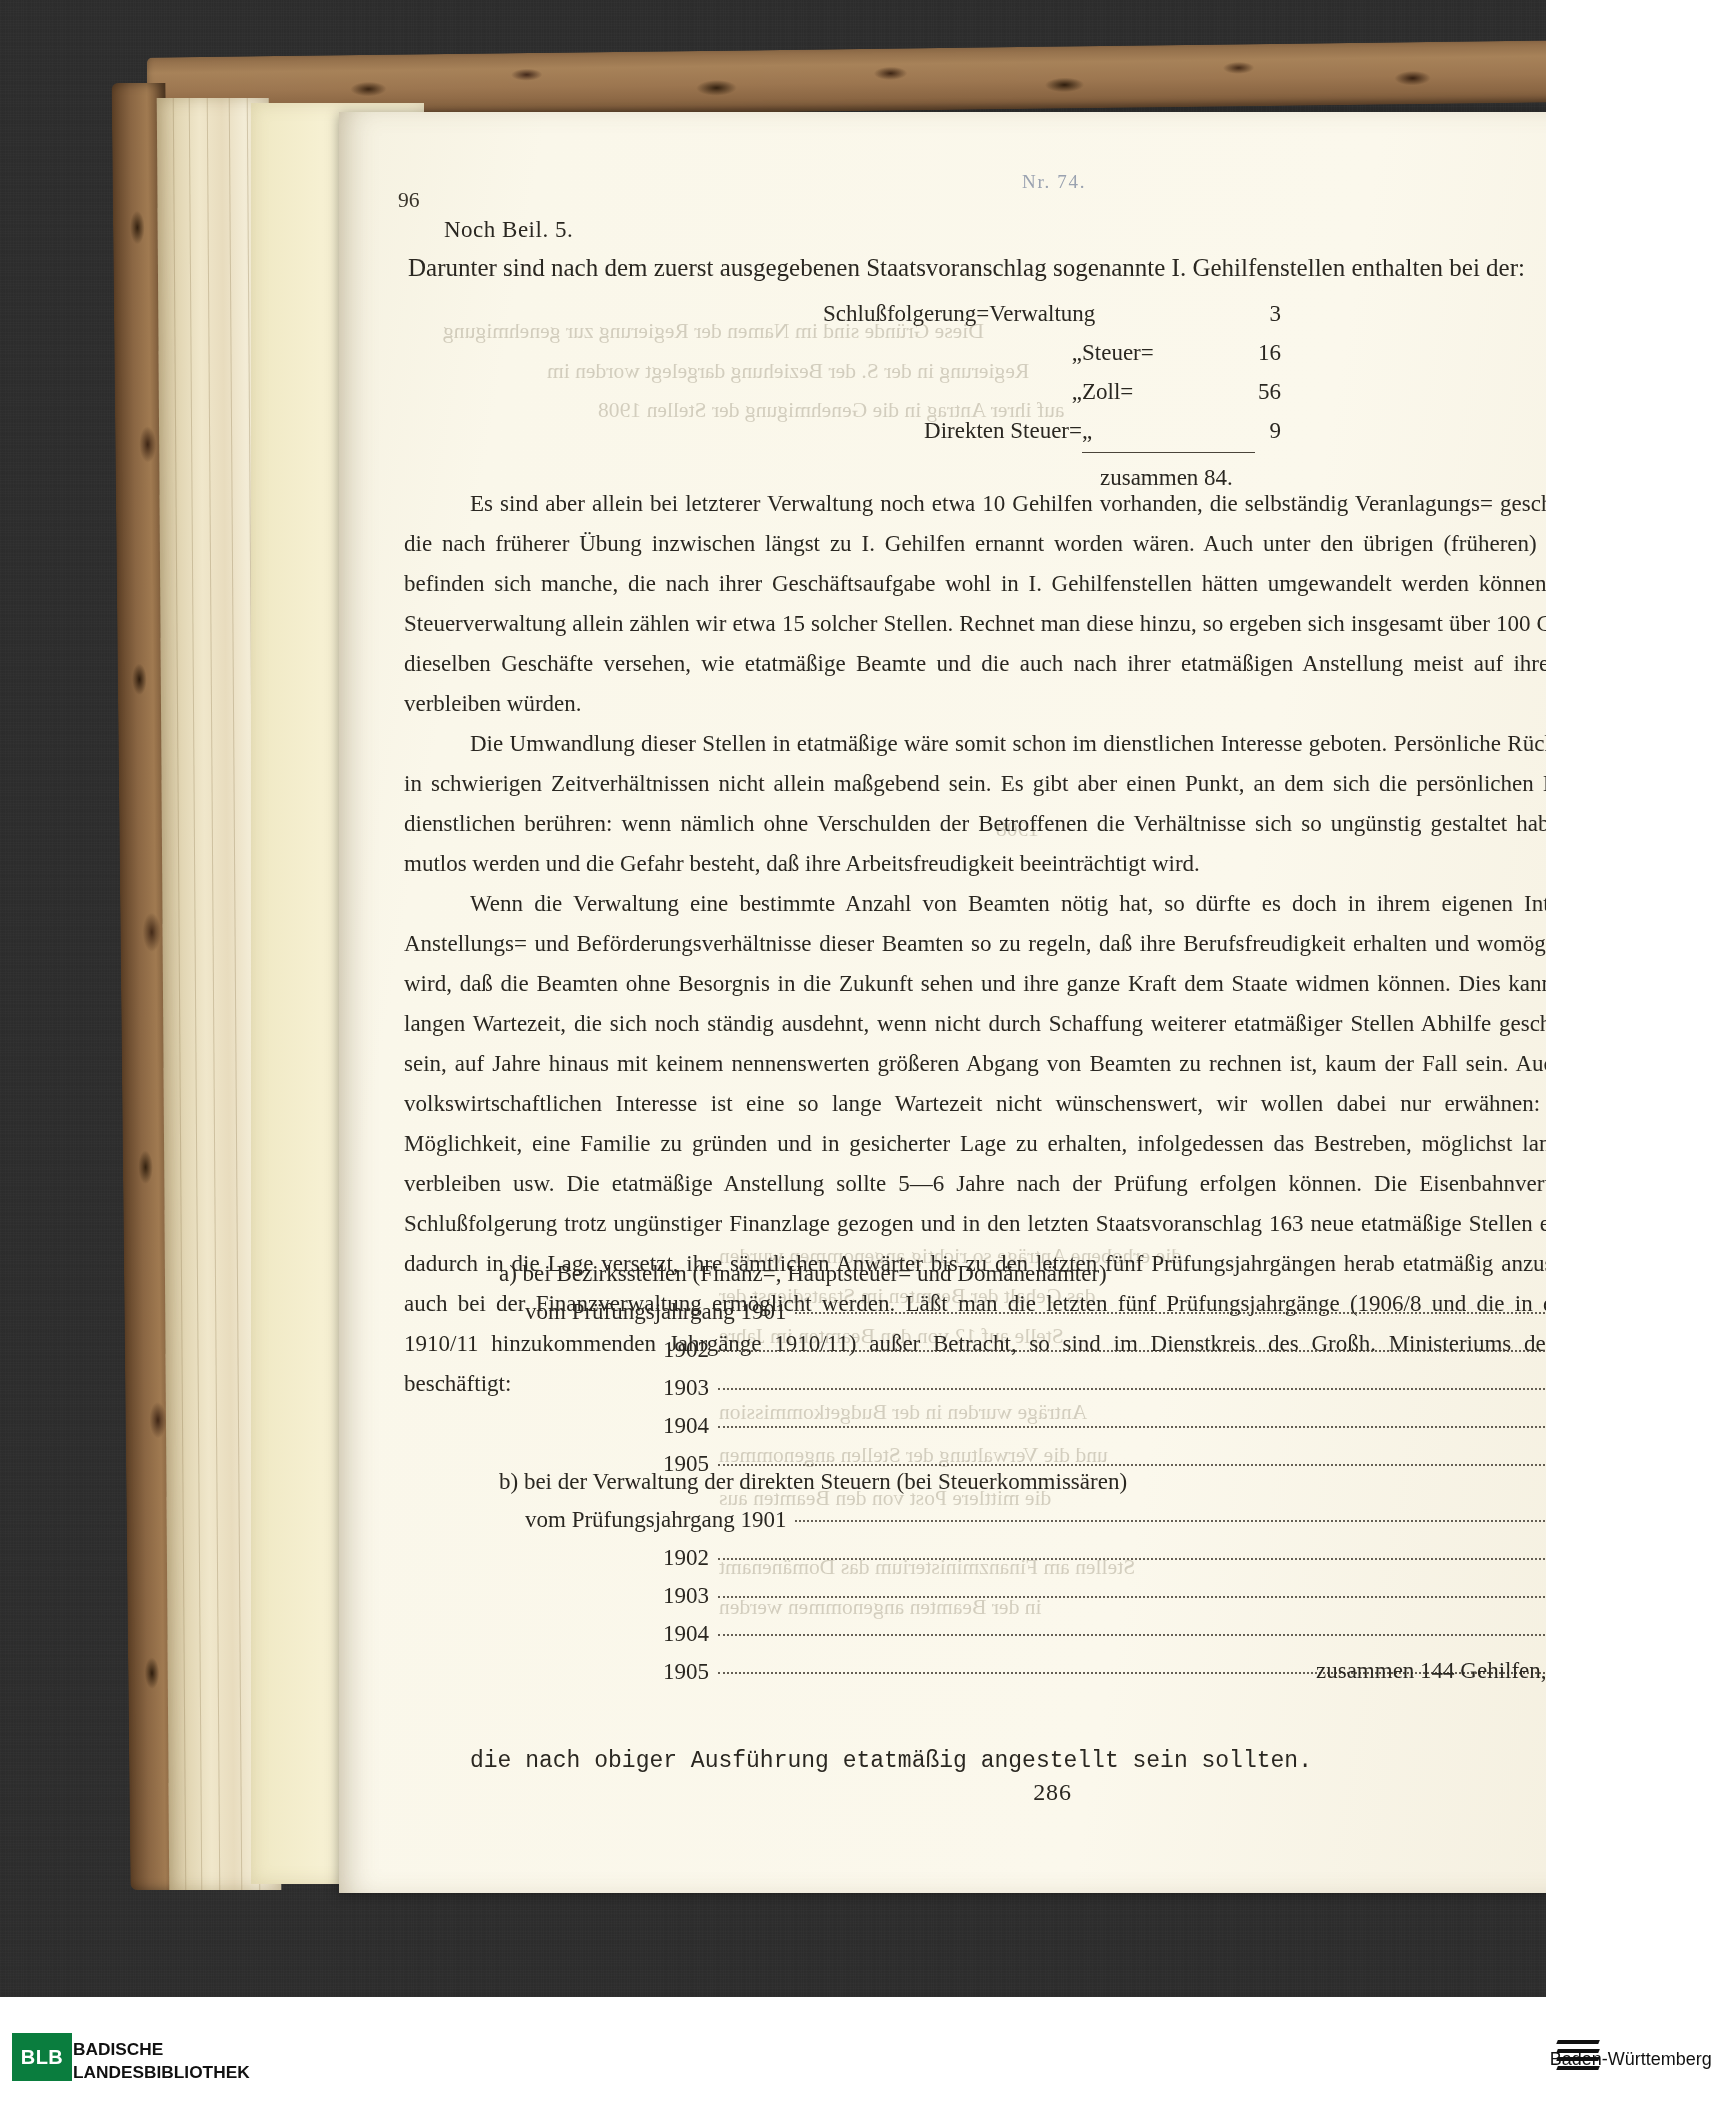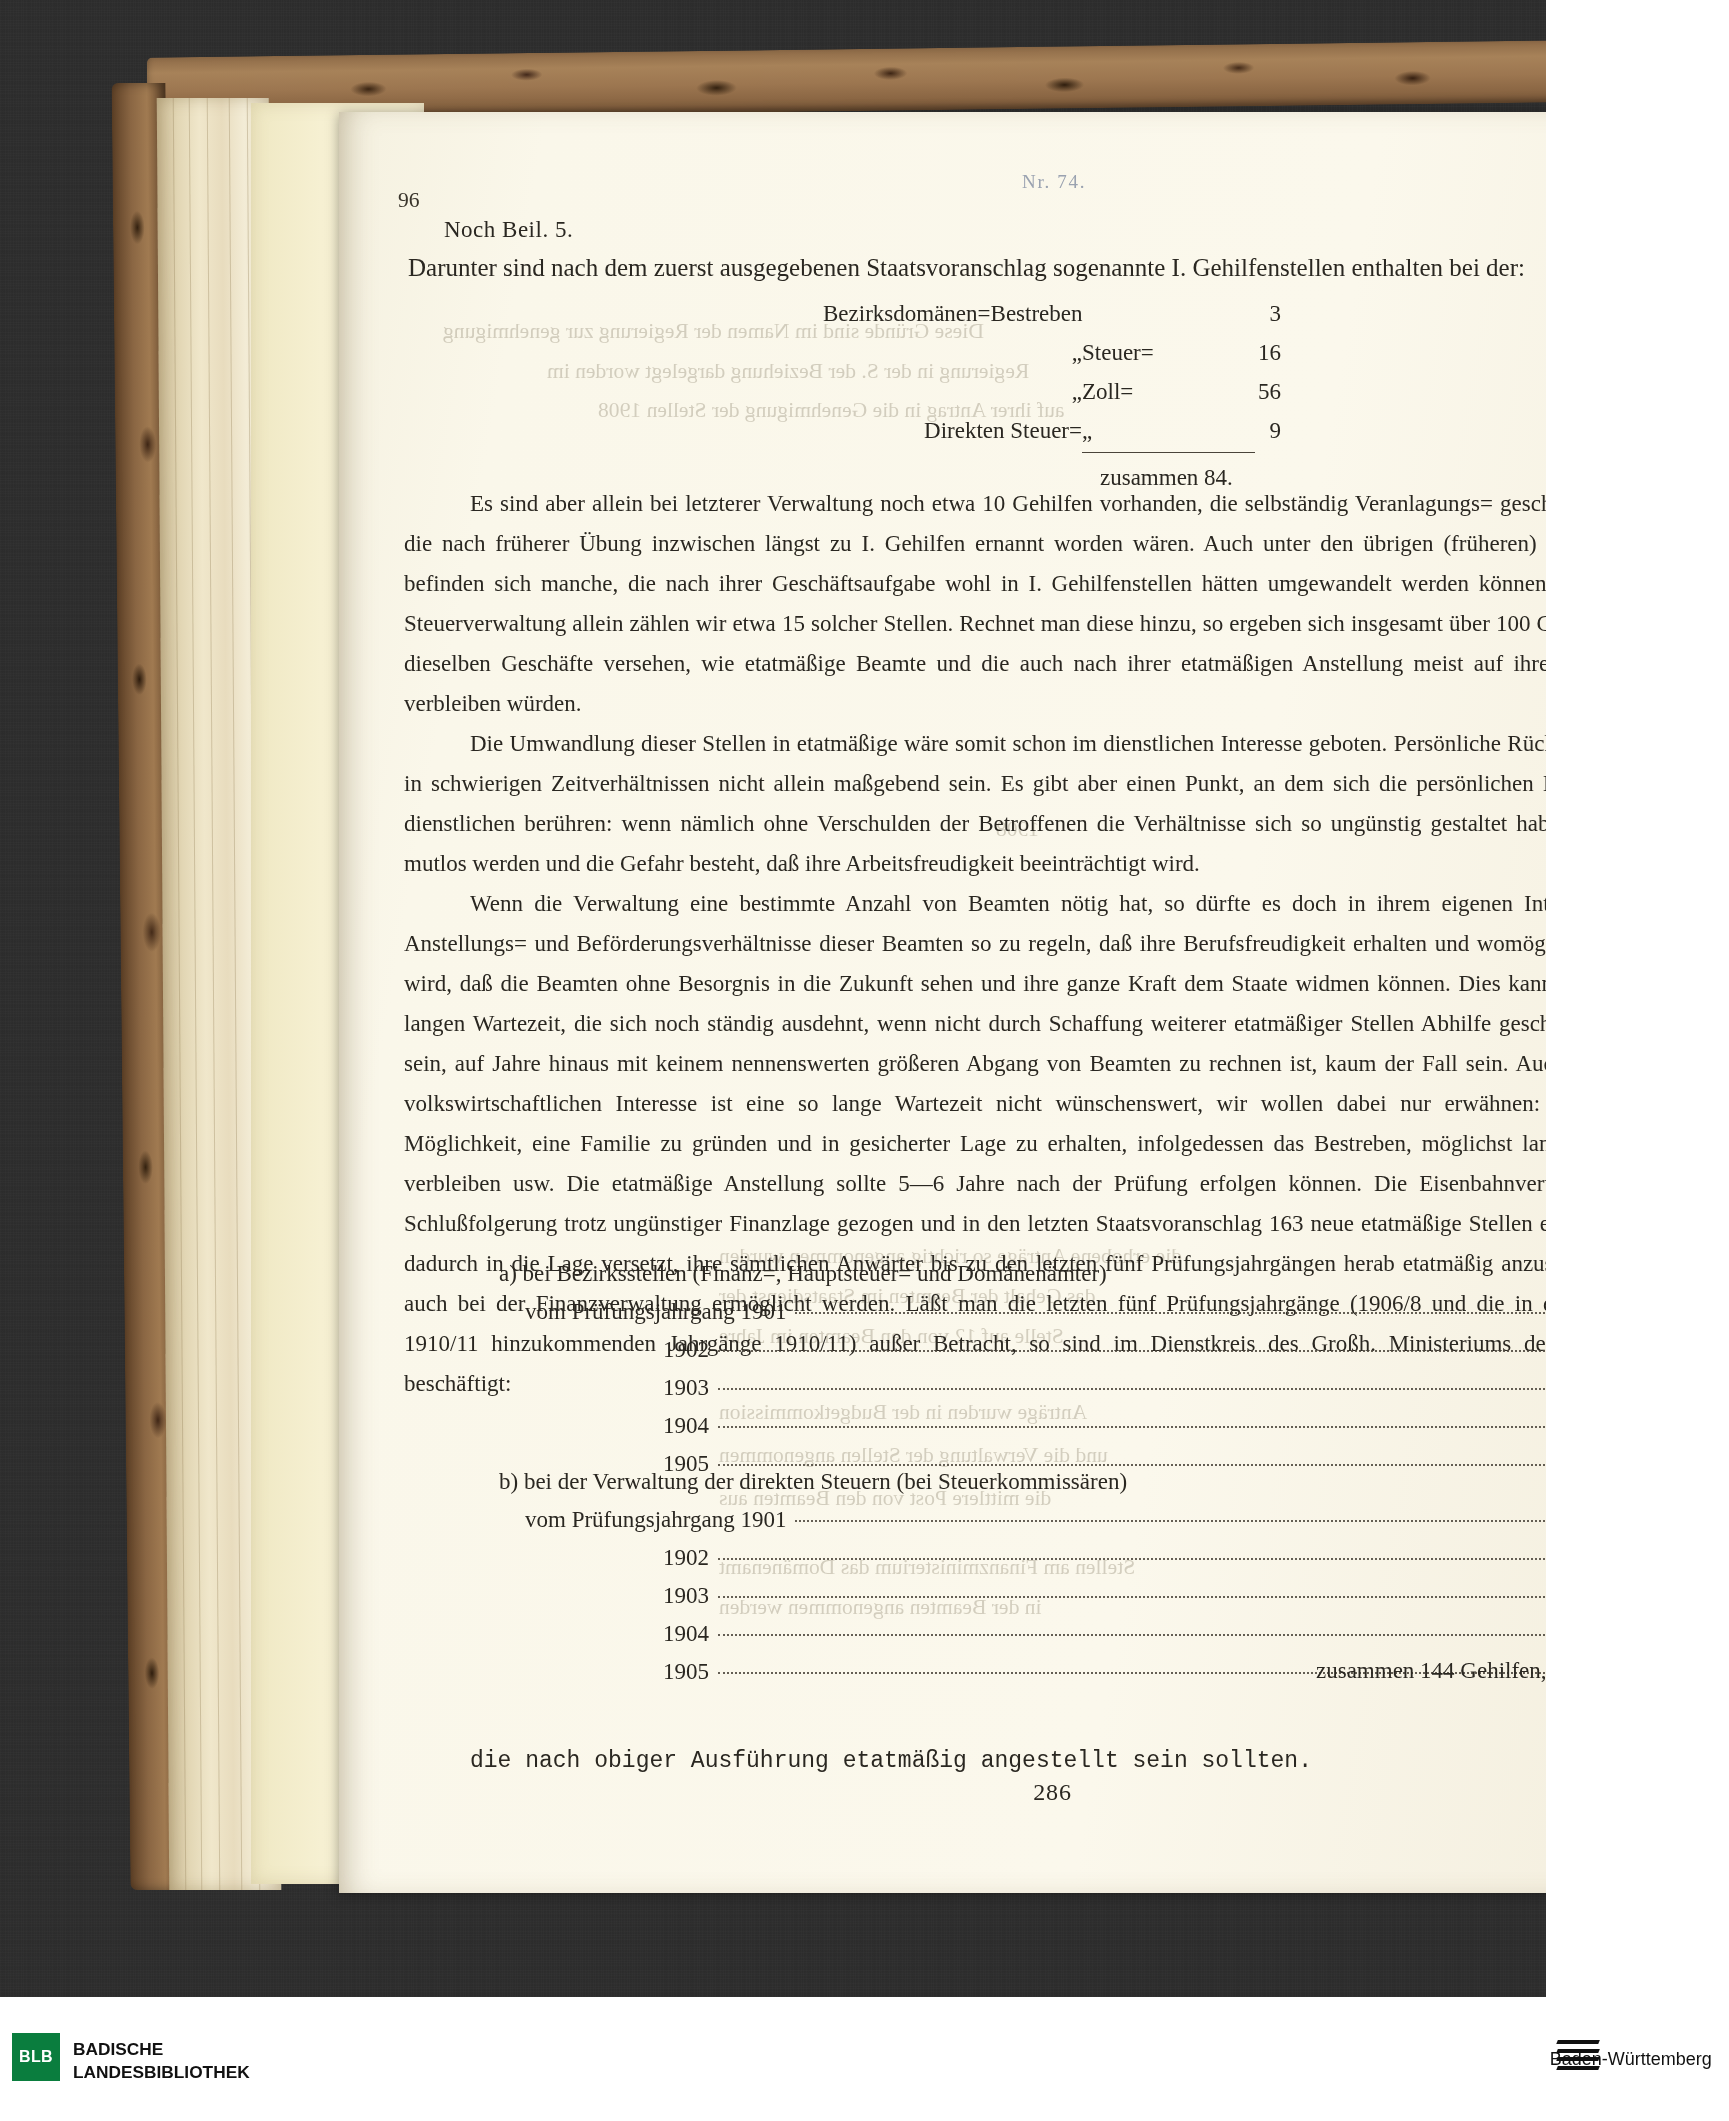--- a/index.html
+++ b/index.html
@@ -269,27 +269,27 @@
     left: 0;
     top: 1997px;
     width: 1729px;
     height: 125px;
     background: #ffffff;
   }
   .blb-logo {
     position: absolute;
     left: 12px;
     top: 36px;
-    width: 48px;
+    width: 60px;
     height: 48px;
     background: #0a7d3e;
     color: #fff;
     font-family: "Liberation Sans", sans-serif;
     font-weight: bold;
-    font-size: 16px;
+    font-size: 20px;
     display: flex;
     align-items: center;
     justify-content: center;
     letter-spacing: 0.4px;
   }
   .blb-text {
     position: absolute;
     left: 73px;
     top: 41px;
     font-family: "Liberation Sans", sans-serif;
@@ -358,21 +358,21 @@
         <div class="bleed" style="left:380px; top:1280px;">Anträge wurden in der Budgetkommission</div>
         <div class="bleed" style="left:380px; top:1323px;">und die Verwaltung der Stellen angenommen</div>
         <div class="bleed" style="left:380px; top:1366px;">die mittlere Post von den Beamten aus</div>
         <div class="bleed" style="left:380px; top:1435px;">Stellen am Finanzministerium das Domänenamt</div>
         <div class="bleed" style="left:380px; top:1475px;">in der Beamten angenommen werden</div>
 
         <div class="lead-line">Darunter sind nach dem zuerst ausgegebenen Staatsvoranschlag sogenannte I. Gehilfenstellen enthalten bei der:</div>
 
         <div class="count-table">
           <div class="row">
-            <span class="lbl">Bezirksdomänen=Bestreben</span>
+            <span class="lbl">Schlußfolgerung=Verwaltung</span>
             <span class="q1"></span>
             <span class="num">3</span>
           </div>
           <div class="row">
             <span class="lbl">„</span>
             <span class="q1">Steuer=</span>
             <span class="num">16</span>
           </div>
           <div class="row">
             <span class="lbl">„</span>

